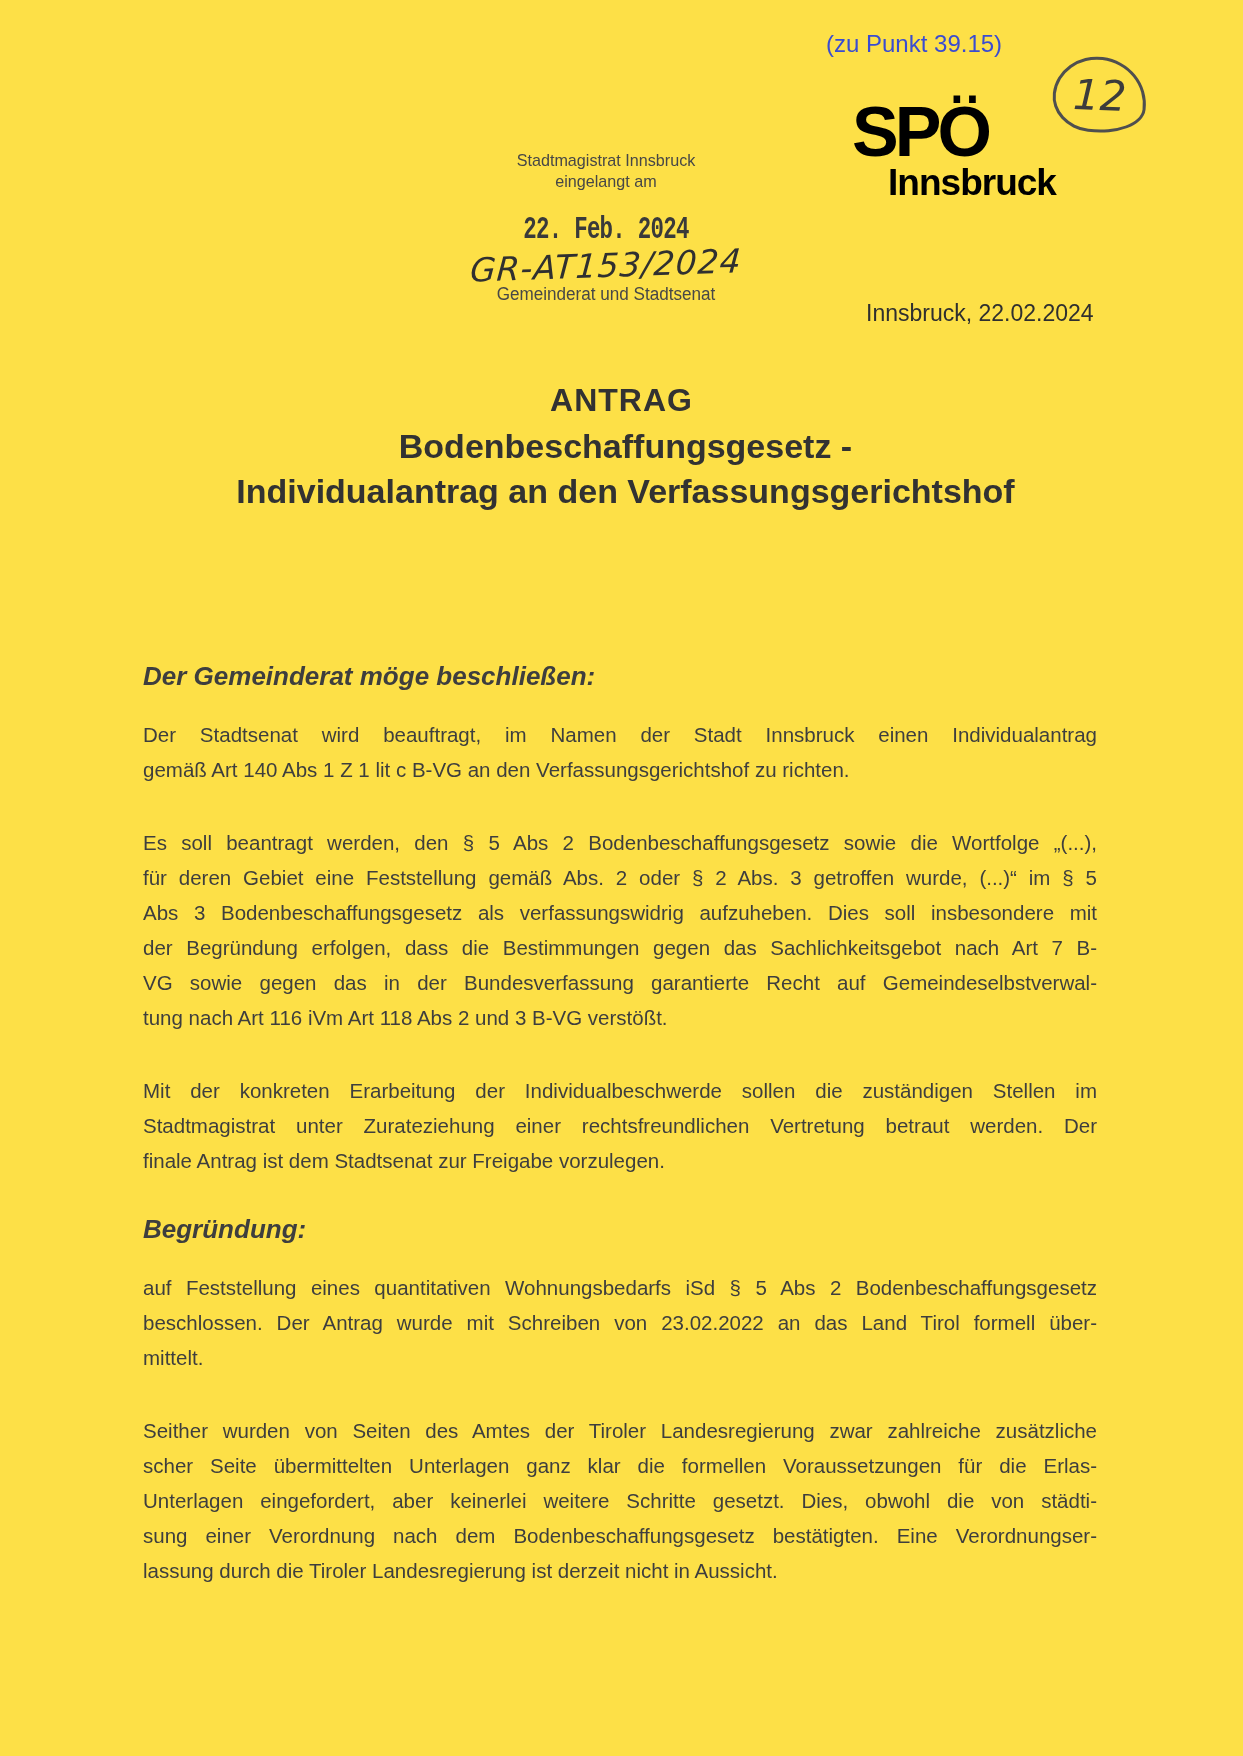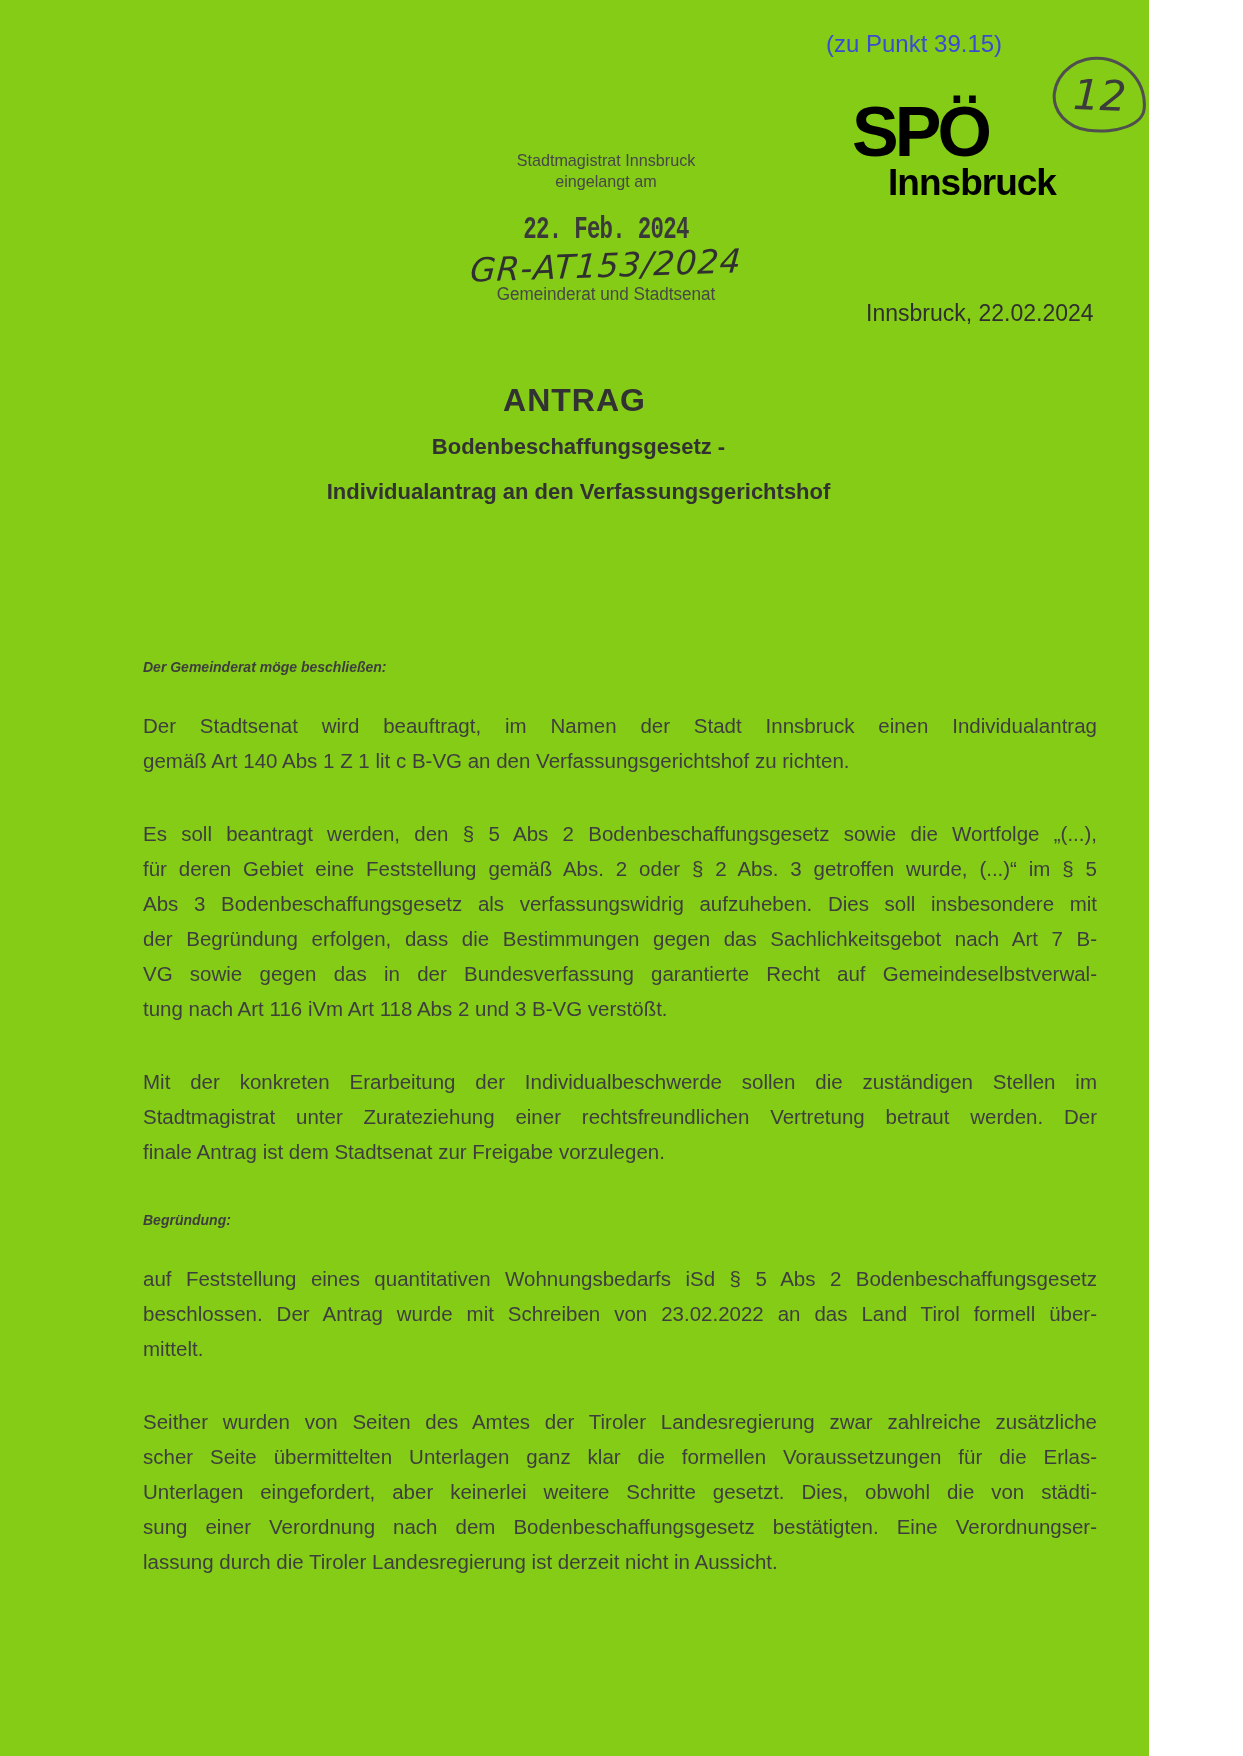--- a/index.html
+++ b/index.html
@@ -1,16 +1,16 @@
 <!DOCTYPE html>
 <html><head>
 <meta charset="utf-8">
 <style>
   html,body{margin:0;padding:0;background:#ffffff;}
-  .page{position:relative;width:1149px;height:1756px;background:#84cc16;overflow:hidden;
+  .page{position:relative;width:1243px;height:1756px;background:#fde047;overflow:hidden;
         font-family:"Liberation Sans",sans-serif;}
 
   
   .agenda-note{position:absolute;left:826px;top:30px;font-size:24px;color:#3a4cd1;}
 
   
   .circle-annot{position:absolute;left:1053px;top:57px;width:88px;height:70px;
         border:3px solid #4f4f4f;border-radius:48% 52% 58% 42% / 55% 62% 38% 45%;
         transform:rotate(7deg);display:flex;align-items:center;justify-content:center;}
   .circle-annot span{font-size:42px;color:#3c3c3c;font-style:italic;
@@ -29,26 +29,26 @@
   .logo{position:absolute;left:852px;top:96px;width:240px;}
   .logo-word{font-size:70px;line-height:1.05;font-weight:700;letter-spacing:-4px;}
   .logo-sub{font-size:37px;font-weight:700;text-align:center;margin-top:-8px;letter-spacing:-1px;}
 
   
   .dateline{position:absolute;left:866px;top:300px;font-size:23px;color:#2f2f2f;text-align:center;}
 
   
   .title{position:absolute;left:0;top:376px;width:100%;text-align:center;color:#323232;font-weight:700;}
   .title-main{font-size:32px;line-height:48px;letter-spacing:1px;}
-  .title-sub{font-size:22px;line-height:45px;padding-left:8px;}
+  .title-sub{font-size:34px;line-height:45px;padding-left:8px;}
 
   
   .doc-body{position:absolute;left:143px;top:650px;width:962px;color:#3e3e3e;
         font-size:20.5px;line-height:35px;}
-  .h-italic{font-weight:700;font-style:italic;font-size:14px;line-height:26px;margin:4px 0 28px 0;}
+  .h-italic{font-weight:700;font-style:italic;font-size:26px;line-height:26px;margin:13px 0 28px 0;}
   .h-italic.second{margin-top:4px;}
   .para{margin:0 8px 38px 0;}
   .para .line{text-align:justify;text-align-last:justify;}
   .para .line.last{text-align-last:left;}
 </style>
 </head>
 <body>
 
 <div class="page">
 

